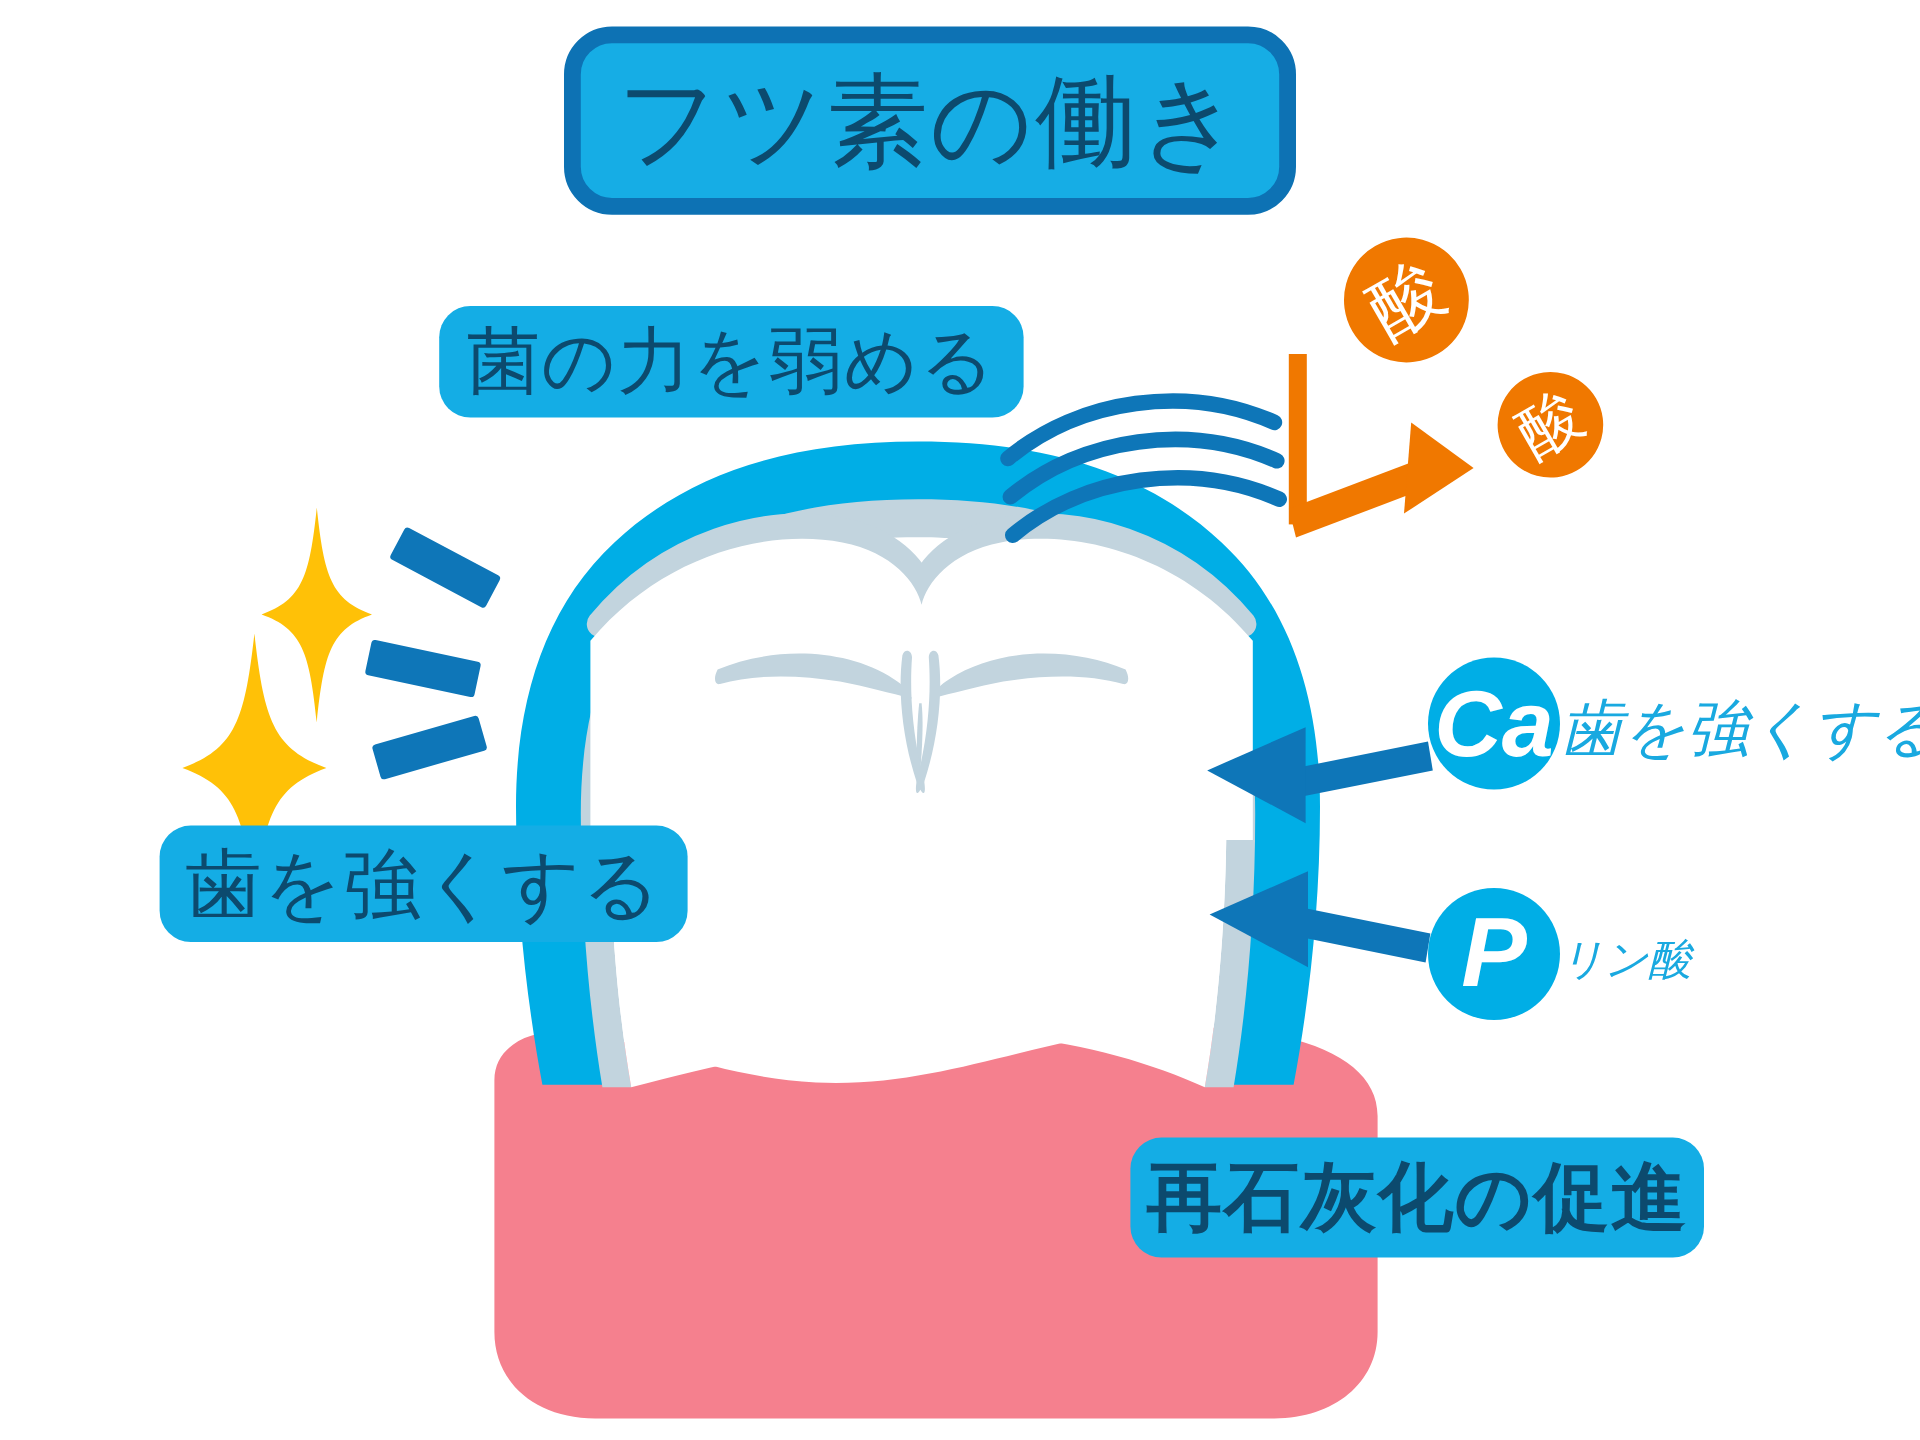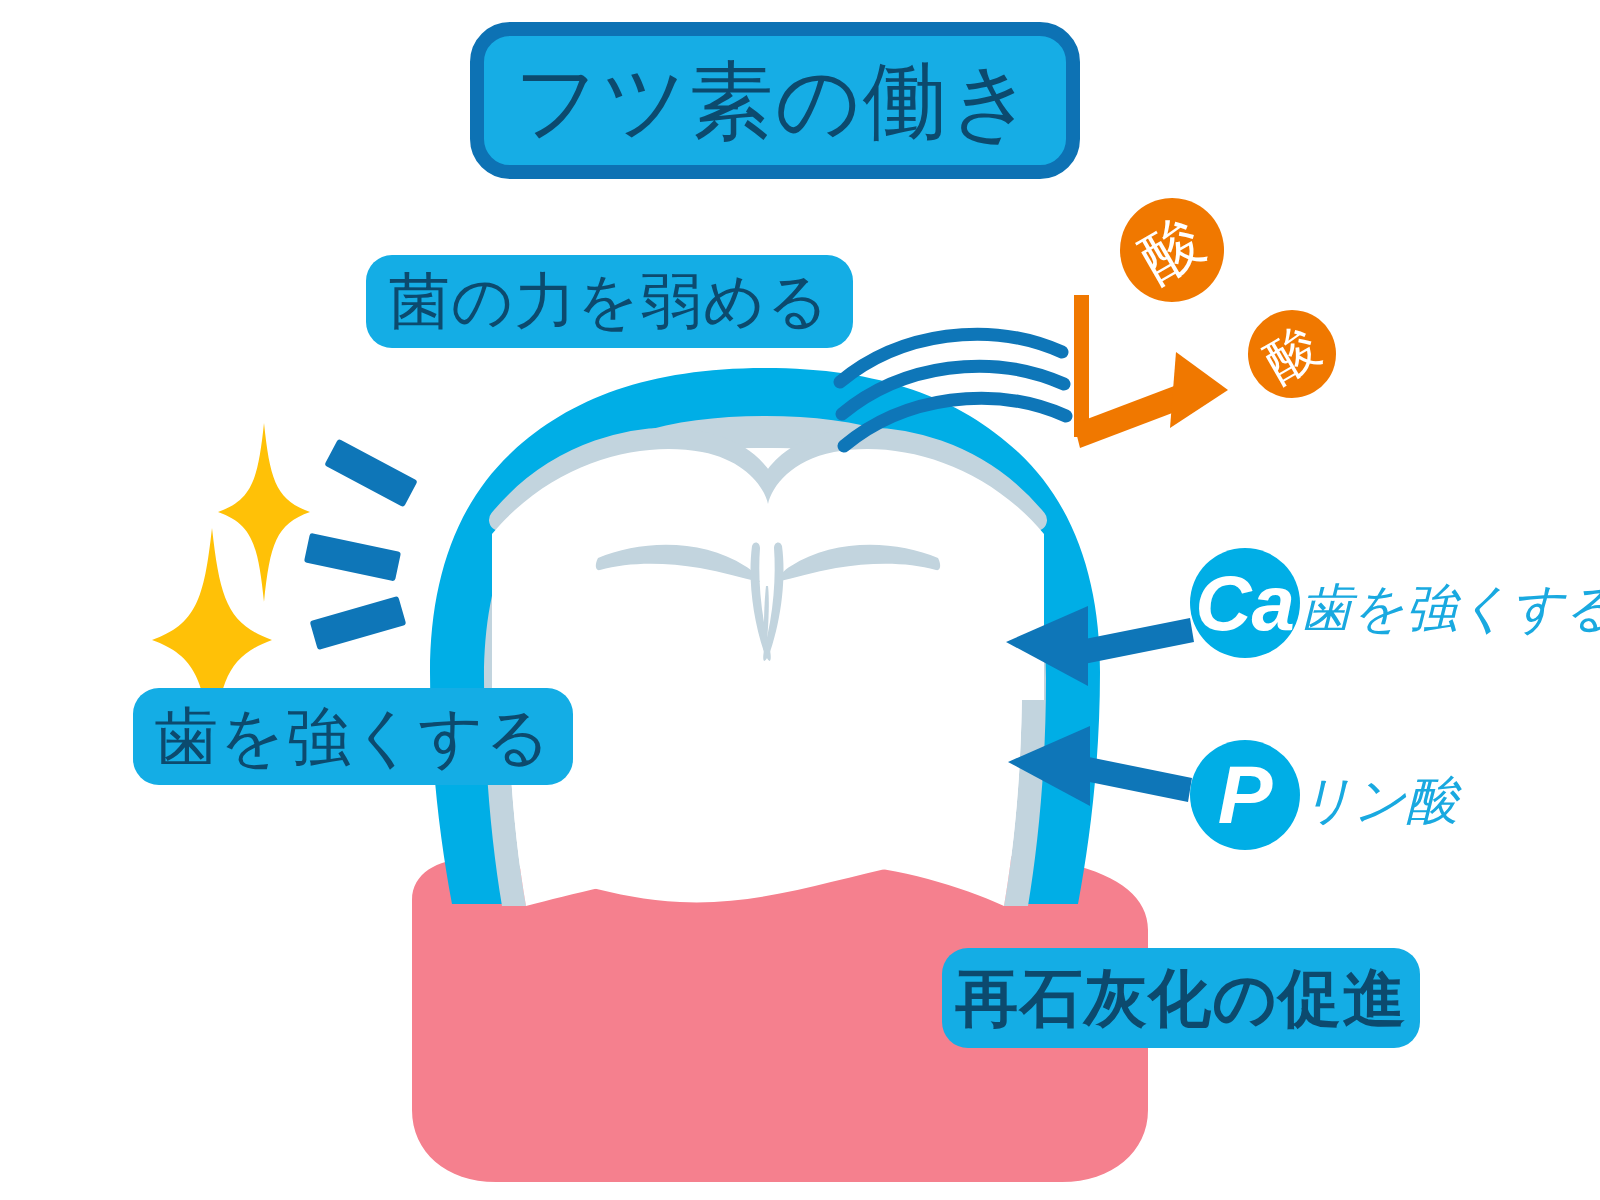--- a/index.html
+++ b/index.html
@@ -95,21 +95,21 @@
   .mineral .caption {
     color: #19A9E0;
     line-height: 1;
     white-space: nowrap;
   }
   #mineral-ca { left: 1190px; top: 548px; }
   #mineral-ca .disc { width: 110px; height: 110px; font-size: 78px; }
   #mineral-ca .caption { font-size: 52px; margin-top: 10px; }
   #mineral-p { left: 1190px; top: 740px; }
   #mineral-p .disc { width: 110px; height: 110px; font-size: 82px; }
-  #mineral-p .caption { font-size: 52px; margin-top: 10px; }
+  #mineral-p .caption { font-size: 36px; margin-top: 10px; }
 
   
   .acid {
     position: absolute;
     display: flex;
     align-items: center;
     justify-content: center;
     border-radius: 50%;
     background: #F07800;
     color: #ffffff;

